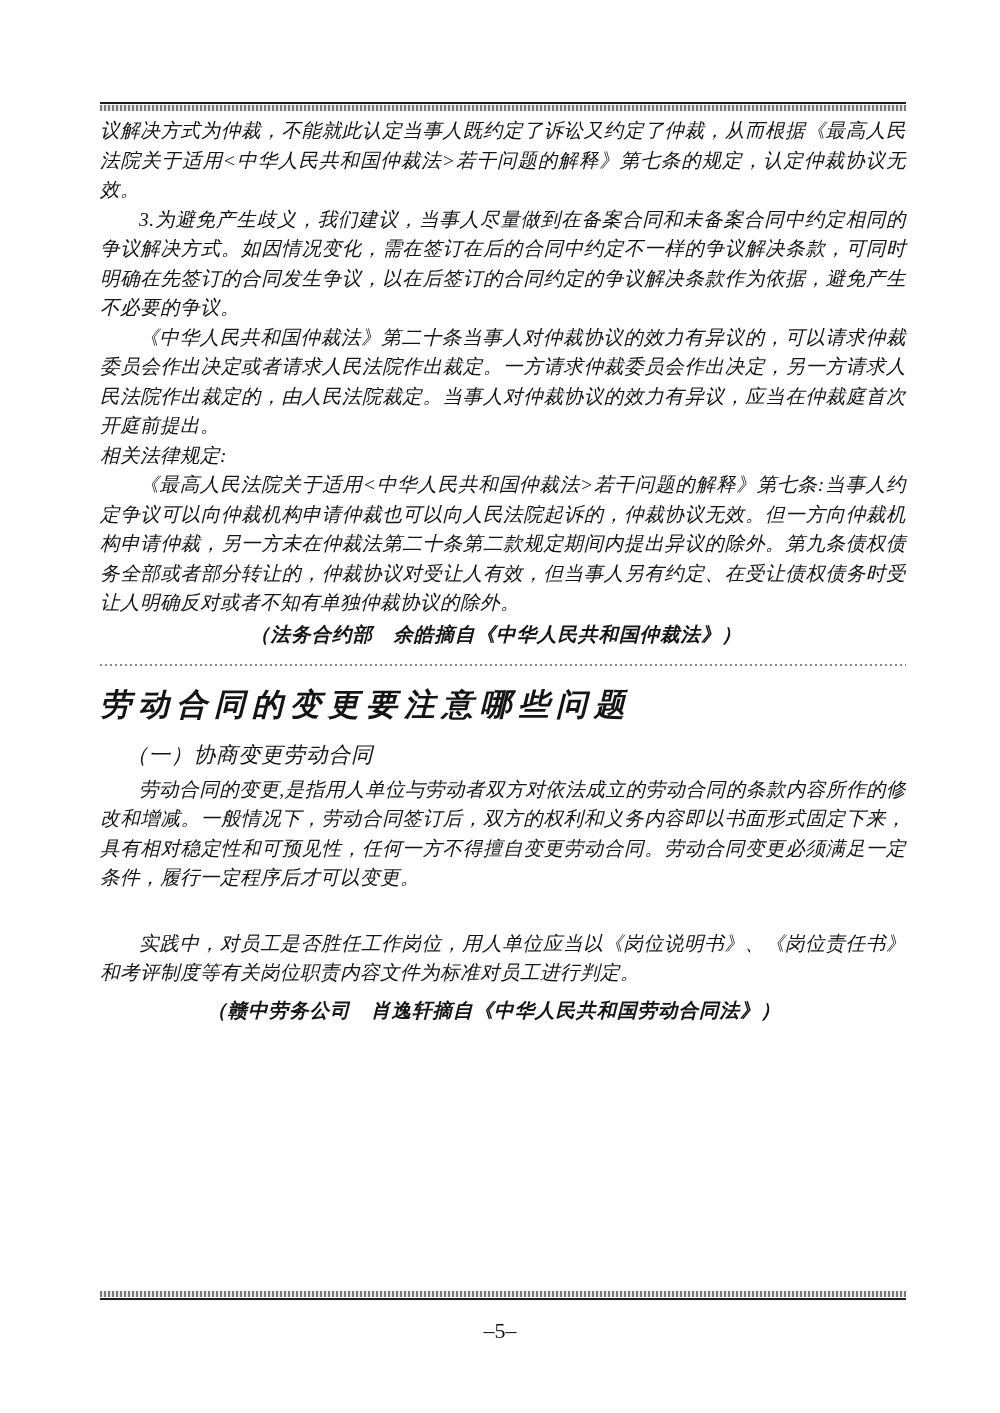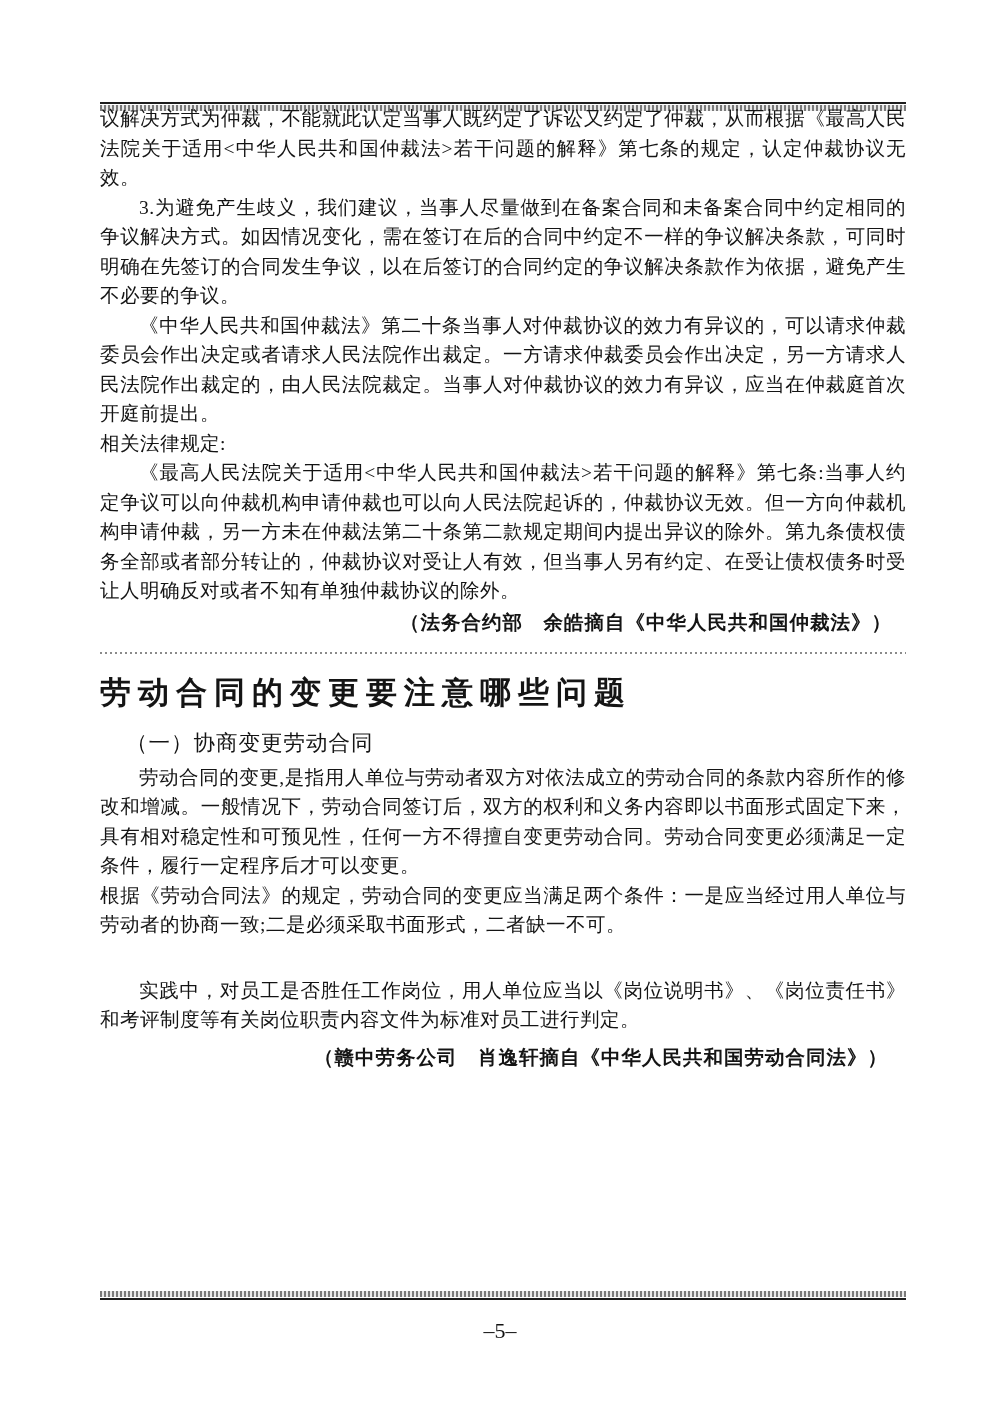--- a/index.html
+++ b/index.html
@@ -6,21 +6,21 @@
   .page{
     position:relative;
     width:1000px;height:1413px;
     background:#fff;
     font-family:"Liberation Serif","DejaVu Serif",serif;
     color:#141414;
     overflow:hidden;
   }
   .content{
     position:absolute;
-    left:100px; width:806px; top:104px;
+    left:100px; width:806px; top:116px;font-style:italic;
   }
   
   .rule{position:absolute;left:100px;width:806px;}
   .rule-top{top:102px;}
   .rule-bottom{top:1291px;}
   .rule .thin{height:2px;background:#1c1c1c;}
   .rule .thick{
     height:6px;margin-top:1px;
     background:repeating-linear-gradient(90deg,#7a7a7a 0 2px,#e8e8e8 2px 4px);
   }
@@ -33,21 +33,21 @@
   p{margin:0;}
   .body{
     font-size:19.5px;line-height:29.5px;
     text-align:justify;text-justify:inter-character;
     letter-spacing:0.5px;
   }
   .indent{text-indent:2em;}
   .spaced{margin-top:36px;}
   .attribution{
     font-size:19.5px;line-height:30px;font-weight:bold;
-    text-align:right;padding-right:14px;margin-top:2px;
+    text-align:center;padding-right:14px;margin-top:2px;
     letter-spacing:1px;
   }
   .attribution-2{padding-right:18px;margin-top:8px;}
   .article-title{
     margin:14px 0 10px 0;
     font-size:31px;line-height:48px;font-weight:bold;
     text-align:left;letter-spacing:7px;
   }
   .section-heading{
     margin:8px 0 4px 0;
@@ -81,21 +81,20 @@
       <p class="attribution">（法务合约部　余皓摘自《中华人民共和国仲裁法》）</p>
     </section>
 
     <div class="divider"></div>
 
     <section>
       <h1 class="article-title">劳动合同的变更要注意哪些问题</h1>
 
       <h2 class="section-heading">（一）协商变更劳动合同</h2>
       <p class="body indent">劳动合同的变更,是指用人单位与劳动者双方对依法成立的劳动合同的条款内容所作的修改和增减。一般情况下，劳动合同签订后，双方的权利和义务内容即以书面形式固定下来，具有相对稳定性和可预见性，任何一方不得擅自变更劳动合同。劳动合同变更必须满足一定条件，履行一定程序后才可以变更。</p>
-      <p class="body">根据《劳动合同法》的规定，劳动合同的变更应当满足两个条件：一是应当经过用人单位与劳动者的协商一致;二是必须采取书面形式，二者缺一不可。</p>
 
       <p class="body indent spaced">实践中，对员工是否胜任工作岗位，用人单位应当以《岗位说明书》、《岗位责任书》和考评制度等有关岗位职责内容文件为标准对员工进行判定。</p>
 
       <p class="attribution attribution-2">（赣中劳务公司　肖逸轩摘自《中华人民共和国劳动合同法》）</p>
     </section>
 
   </main>
 
   <div class="rule rule-bottom">
     <div class="thick"></div>

